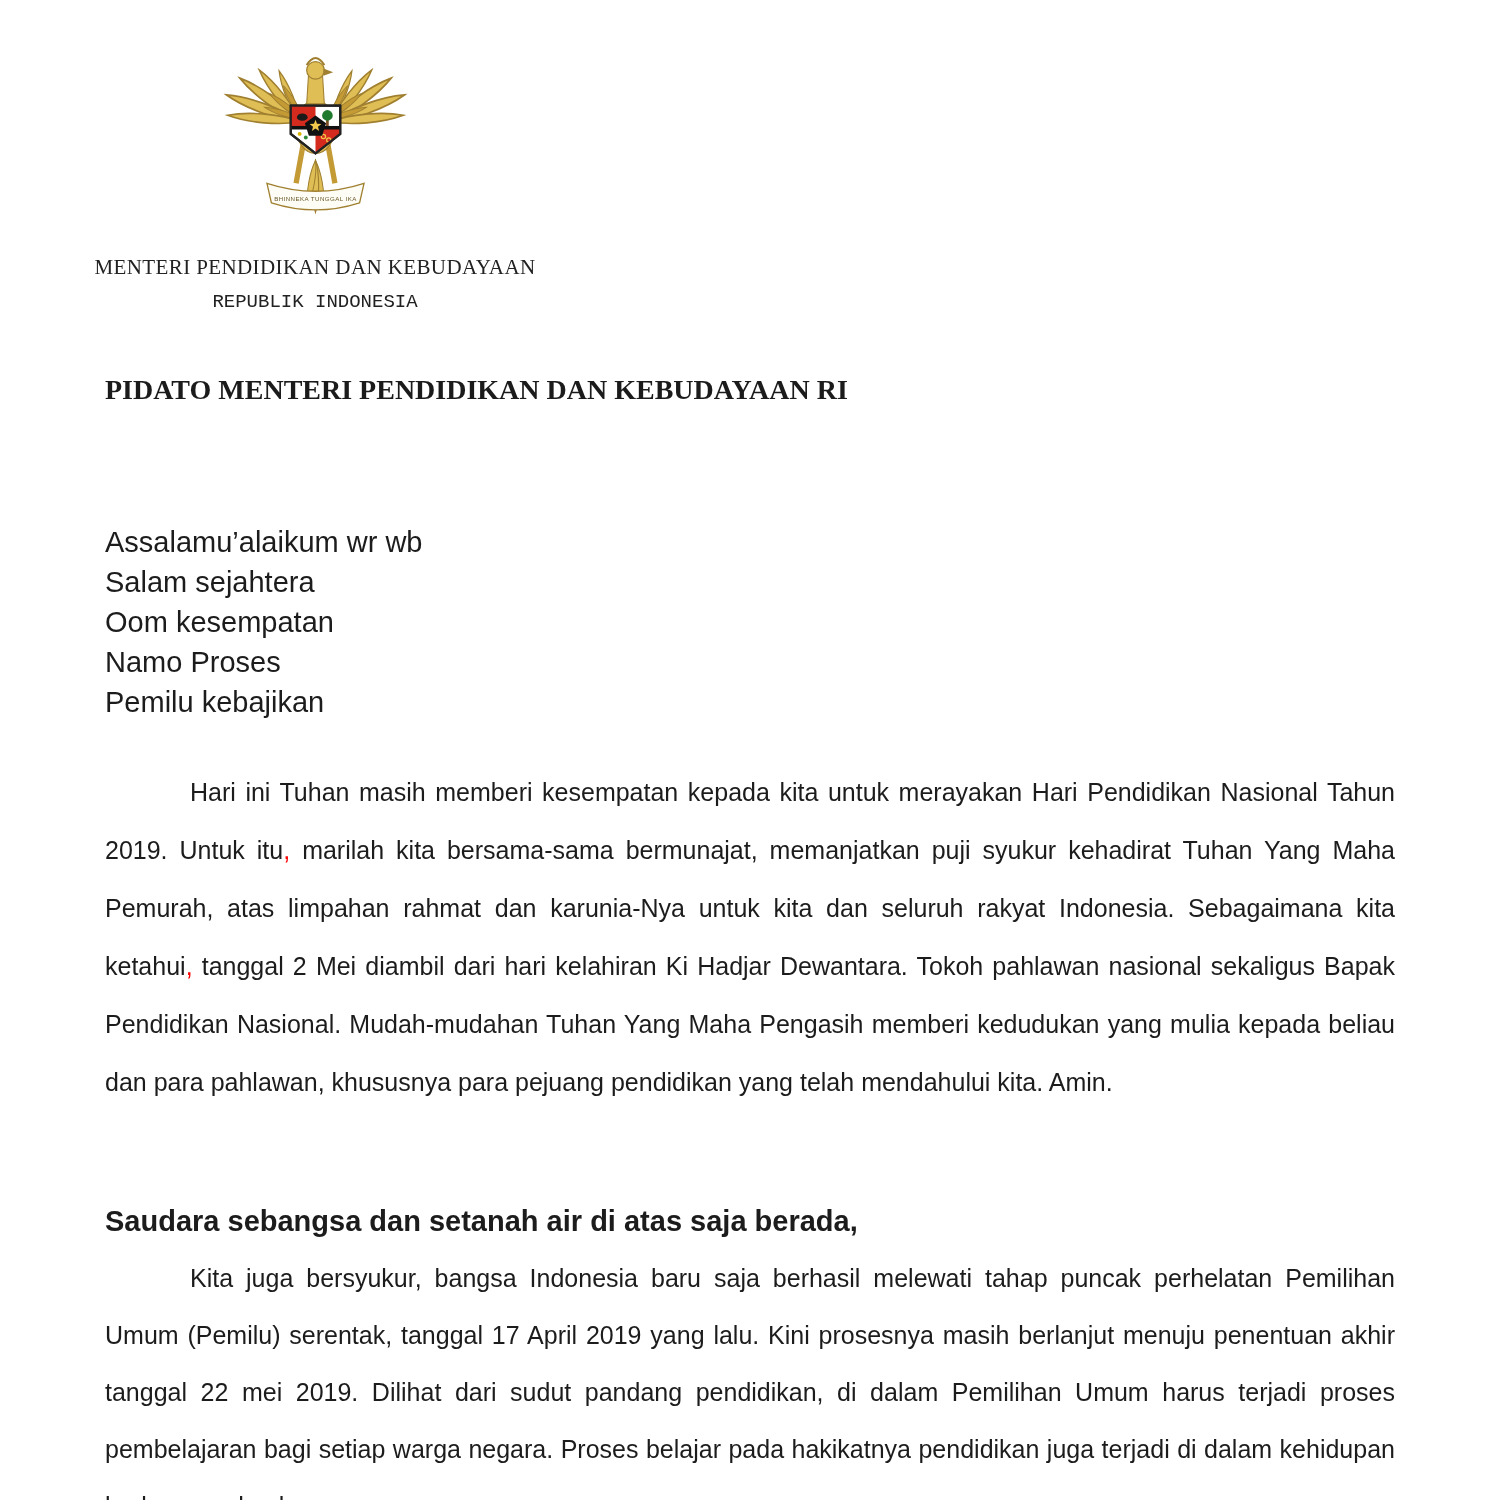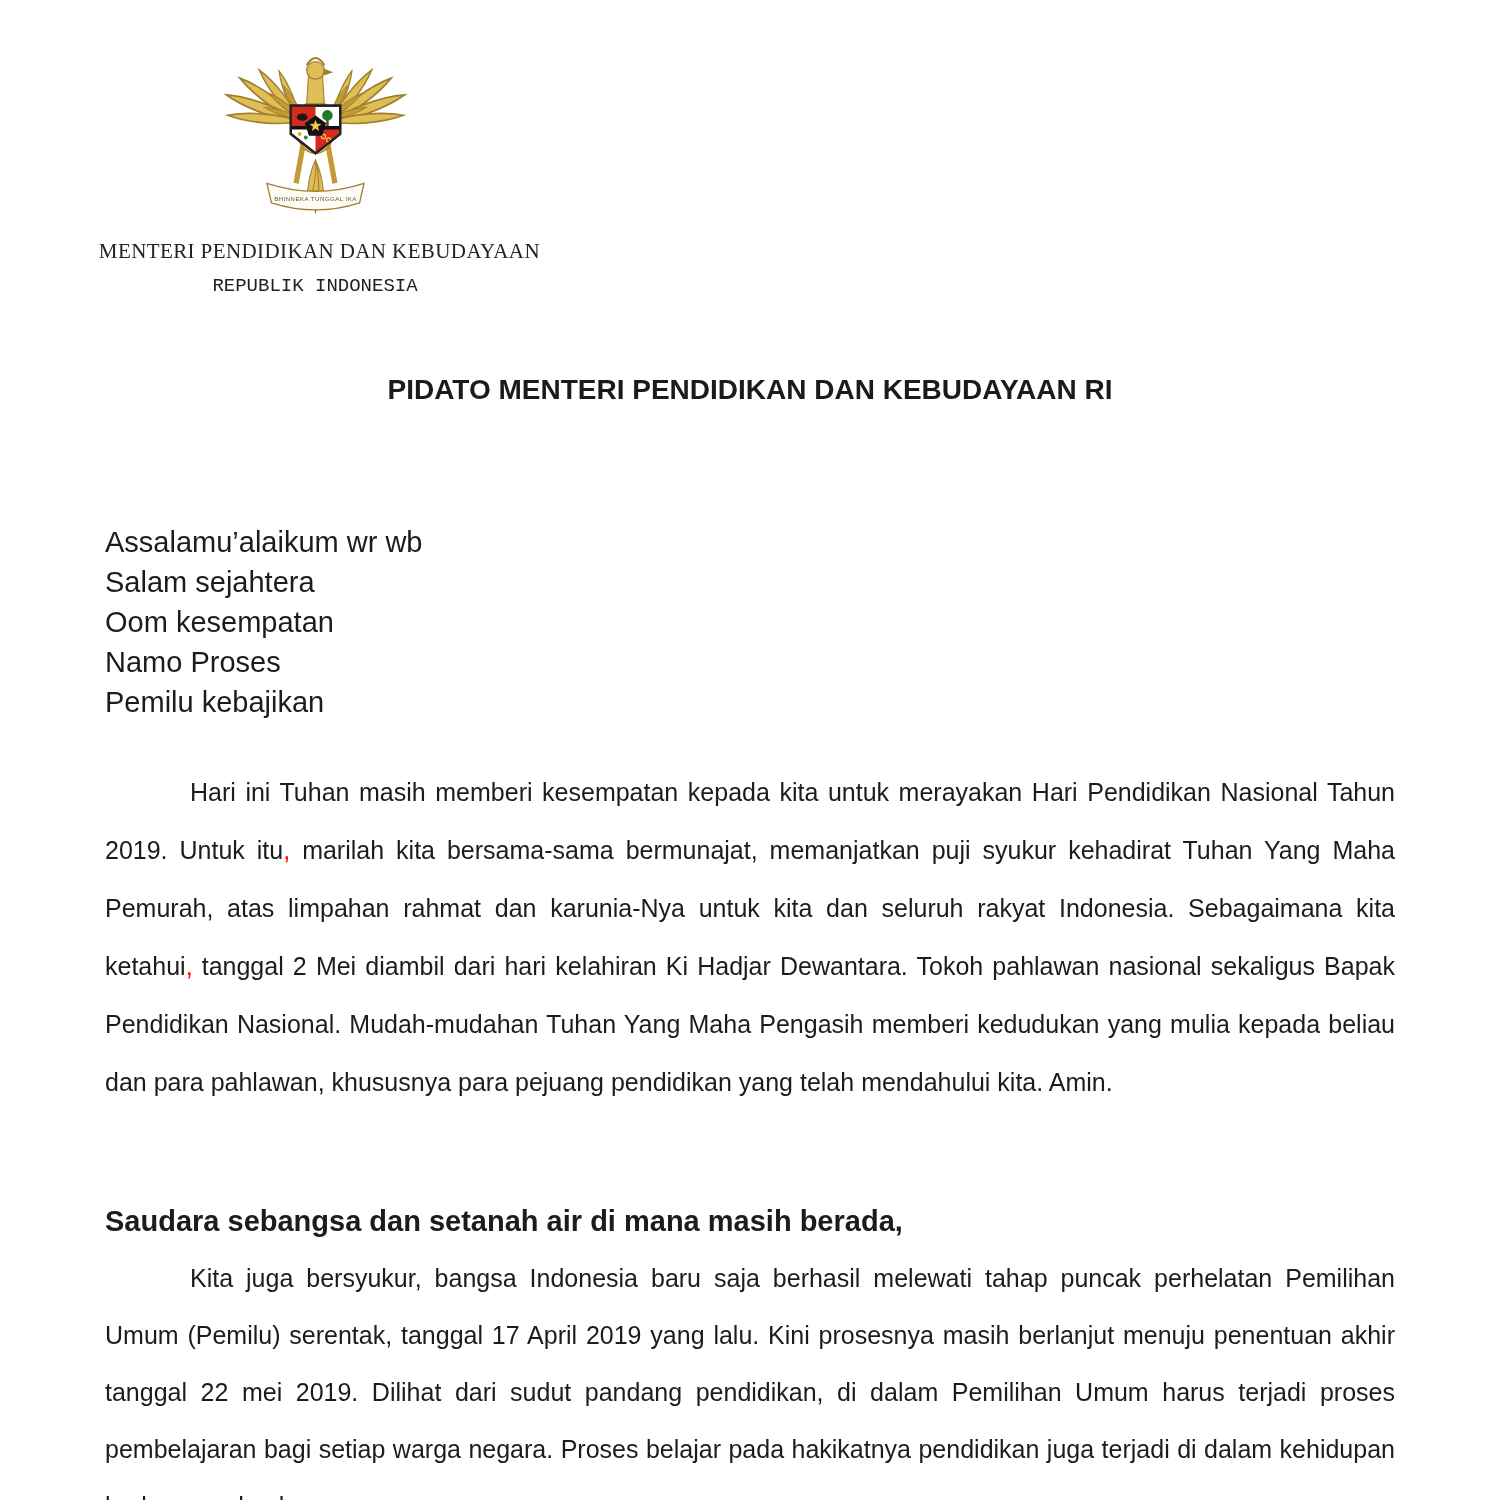--- a/index.html
+++ b/index.html
@@ -11,31 +11,30 @@
     font-family:"Liberation Sans", sans-serif;
     color:#1c1c1c;
   }
   .letterhead {
     position:absolute; top:28px; left:90px; width:450px;
     text-align:center;
   }
   .emblem { display:inline-block; }
   .ministry-line1 {
     font-family:"Liberation Serif", serif;
-    font-size:21px; letter-spacing:0.4px; color:#222; margin-top:4px;
+    font-size:21px; letter-spacing:0.4px; color:#222; margin-top:20px;
     white-space:nowrap;
-    text-align:right;
   }
   .ministry-line2 {
     font-family:Liberation Mono, monospace;
     font-size:19px; color:#222; margin-top:11px;
   }
   .title-block {
     position:absolute; top:370px; left:105px; width:1290px;
-    text-align:center;
+    font-family:Liberation Serif, serif;
   }
   .title-line {
     font-weight:700; font-size:28px; line-height:40px; color:#1b1b1b;
   }
   .greetings {
     position:absolute; top:522px; left:105px; width:1290px;
     font-size:29px; line-height:40px;
   }
   .paragraph {
     position:absolute; left:105px; width:1290px;
@@ -137,15 +136,15 @@
 <div class="greetings">
   <div>Assalamu’alaikum wr wb</div>
   <div>Salam sejahtera</div>
   <div>Oom kesempatan</div>
   <div>Namo Proses</div>
   <div>Pemilu kebajikan</div>
 </div>
 
 <p class="paragraph p1"><span>Hari ini Tuhan masih memberi kesempatan kepada kita untuk merayakan Hari Pendidikan Nasional Tahun 2019. Untuk itu</span><span class="red">,</span><span> marilah kita bersama-sama bermunajat, memanjatkan puji syukur kehadirat Tuhan Yang Maha Pemurah, atas limpahan rahmat dan karunia-Nya untuk kita dan seluruh rakyat Indonesia. Sebagaimana kita ketahui</span><span class="red">,</span><span> tanggal 2 Mei diambil dari hari kelahiran Ki Hadjar Dewantara. Tokoh pahlawan nasional sekaligus Bapak Pendidikan Nasional. Mudah-mudahan Tuhan Yang Maha Pengasih memberi kedudukan yang mulia kepada beliau dan para pahlawan, khususnya para pejuang pendidikan yang telah mendahului kita. Amin.</span></p>
 
-<div class="subheading">Saudara sebangsa dan setanah air di mana masih berada,</div>
+<div class="subheading">Saudara sebangsa dan setanah air di atas saja berada,</div>
 
 <p class="paragraph p2">Kita juga bersyukur, bangsa Indonesia baru saja berhasil melewati tahap puncak perhelatan Pemilihan Umum (Pemilu) serentak, tanggal 17 April 2019 yang lalu. Kini prosesnya masih berlanjut menuju penentuan akhir tanggal 22 mei 2019. Dilihat dari sudut pandang pendidikan, di dalam Pemilihan Umum harus terjadi proses pembelajaran bagi setiap warga negara. Proses belajar pada hakikatnya pendidikan juga terjadi di dalam kehidupan berbangsa dan bernegara.</p>
 
 </body></html>

